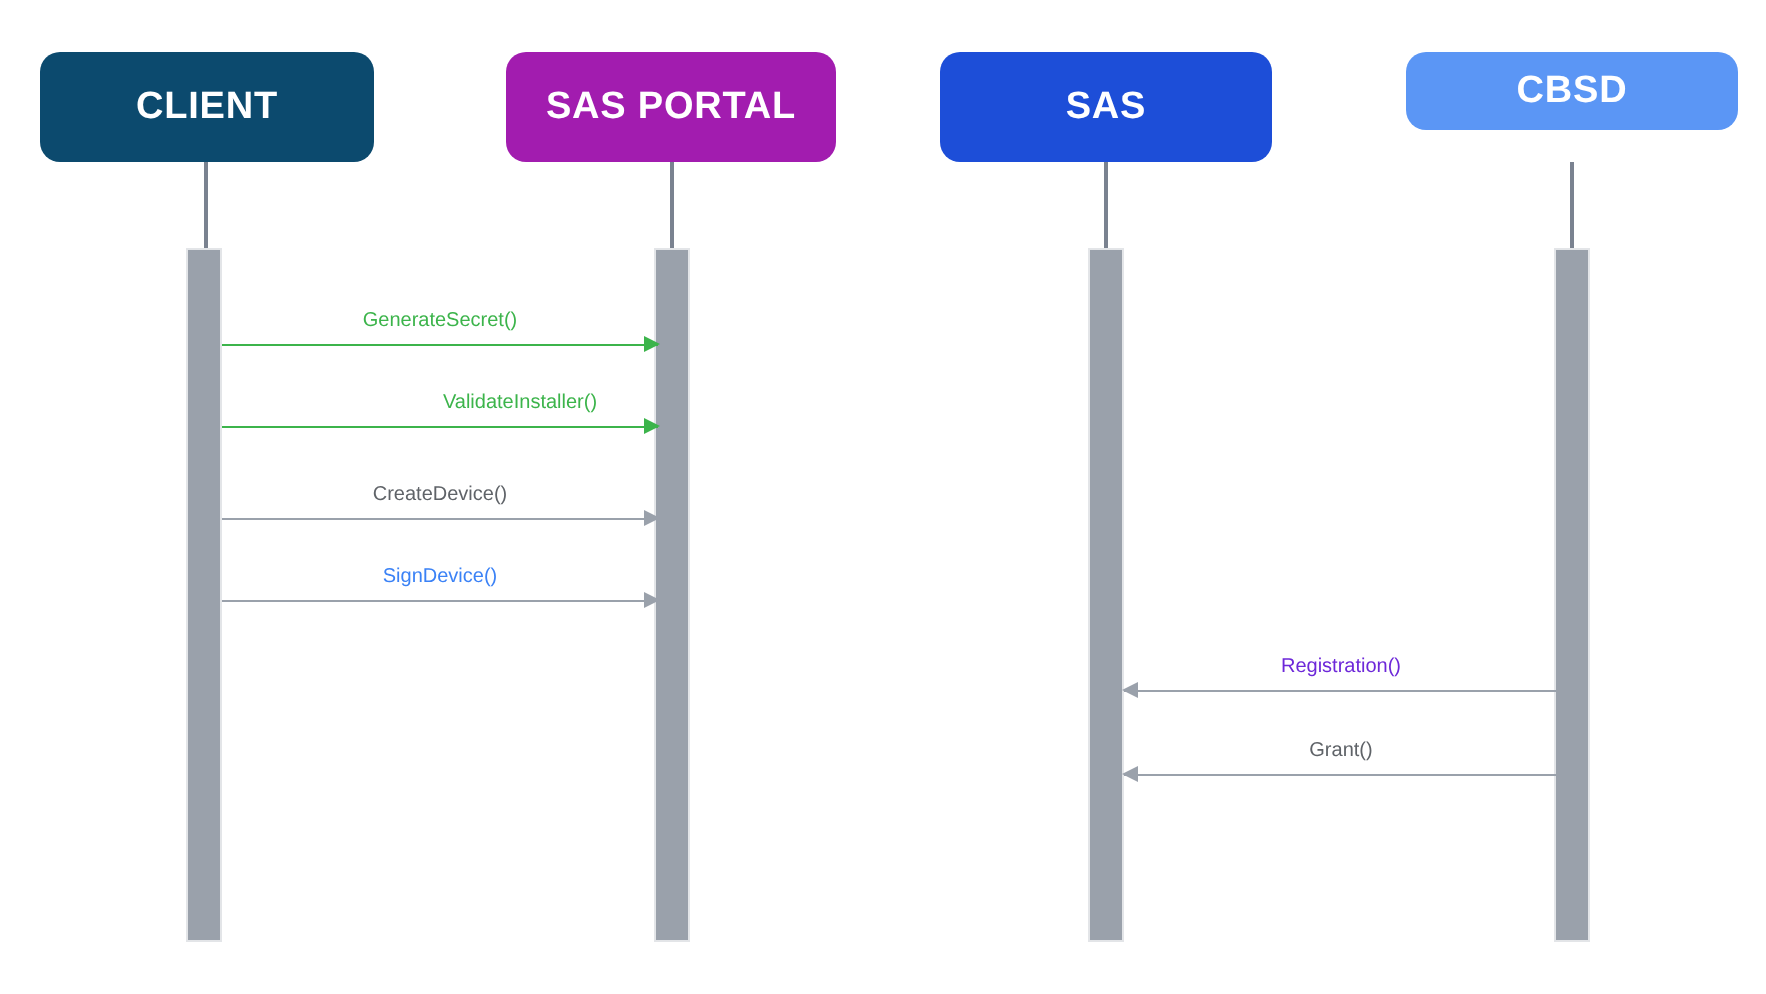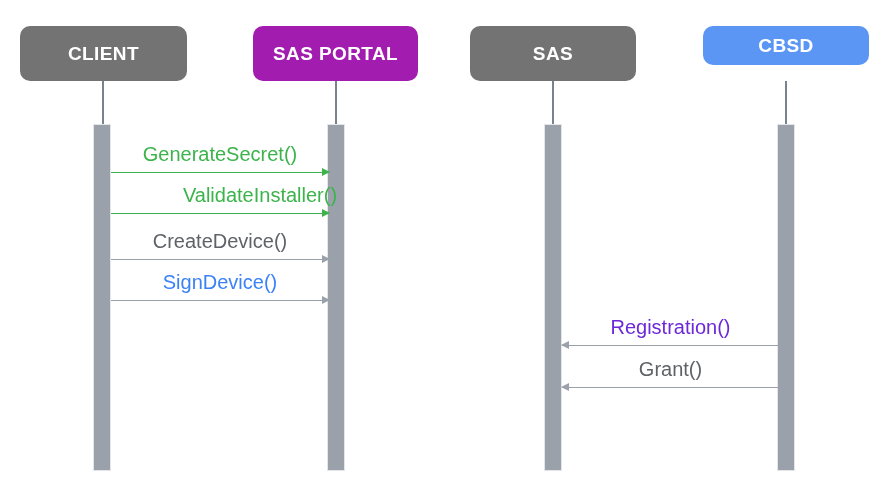--- a/index.html
+++ b/index.html
@@ -80,43 +80,43 @@
     left: -1px;
     border-right-width: 8px;
     border-right-style: solid;
   }
   .msg-label {
     position: absolute;
     left: 0;
     width: 100%;
     bottom: 6px;
     text-align: center;
-    font-size: 20px;
+    font-size: 10px;
     white-space: nowrap;
     font-family: "Liberation Sans", sans-serif;
   }
 </style>
 </head>
 <body>
 
 <div id="canvas">
   <div id="participants-layer">
       <div class="lifeline" style="left: 102px; top: 81px; height: 43px;"></div>
       <div class="activation" style="left: 93px; top: 124px; width: 18px; height: 347px; background: rgb(154, 161, 171); border-color: rgb(227, 229, 232);"></div>
-      <div class="participant" style="left: 20px; top: 26px; width: 167px; height: 55px; background: #737373; text-align: right;">
+      <div class="participant" style="left: 20px; top: 26px; width: 167px; height: 55px; background: #0c4a6e; text-align: right;">
         <span class="participant-label" style="color: rgb(255, 255, 255);">CLIENT</span>
       </div>
       <div class="lifeline" style="left: 335px; top: 81px; height: 43px;"></div>
       <div class="activation" style="left: 327px; top: 124px; width: 18px; height: 347px; background: rgb(154, 161, 171); border-color: rgb(227, 229, 232);"></div>
       <div class="participant" style="left: 253px; top: 26px; width: 165px; height: 55px; background: #a21caf;">
         <span class="participant-label" style="color: rgb(255, 255, 255);">SAS PORTAL</span>
       </div>
       <div class="lifeline" style="left: 552px; top: 81px; height: 43px;"></div>
       <div class="activation" style="left: 544px; top: 124px; width: 18px; height: 347px; background: rgb(154, 161, 171); border-color: rgb(227, 229, 232);"></div>
-      <div class="participant" style="left: 470px; top: 26px; width: 166px; height: 55px; background: #737373;">
+      <div class="participant" style="left: 470px; top: 26px; width: 166px; height: 55px; background: #1d4ed8;">
         <span class="participant-label" style="color: rgb(255, 255, 255);">SAS</span>
       </div>
       <div class="lifeline" style="left: 785px; top: 81px; height: 43px;"></div>
       <div class="activation" style="left: 777px; top: 124px; width: 18px; height: 347px; background: rgb(154, 161, 171); border-color: rgb(227, 229, 232);"></div>
       <div class="participant" style="left: 703px; top: 26px; width: 166px; height: 39px; background: rgb(91, 150, 245);">
         <span class="participant-label" style="color: rgb(255, 255, 255);">CBSD</span>
       </div>
     </div>
   <div id="messages-layer">
       <div class="message" style="left: 111px; top: 172px; width: 218px;">

